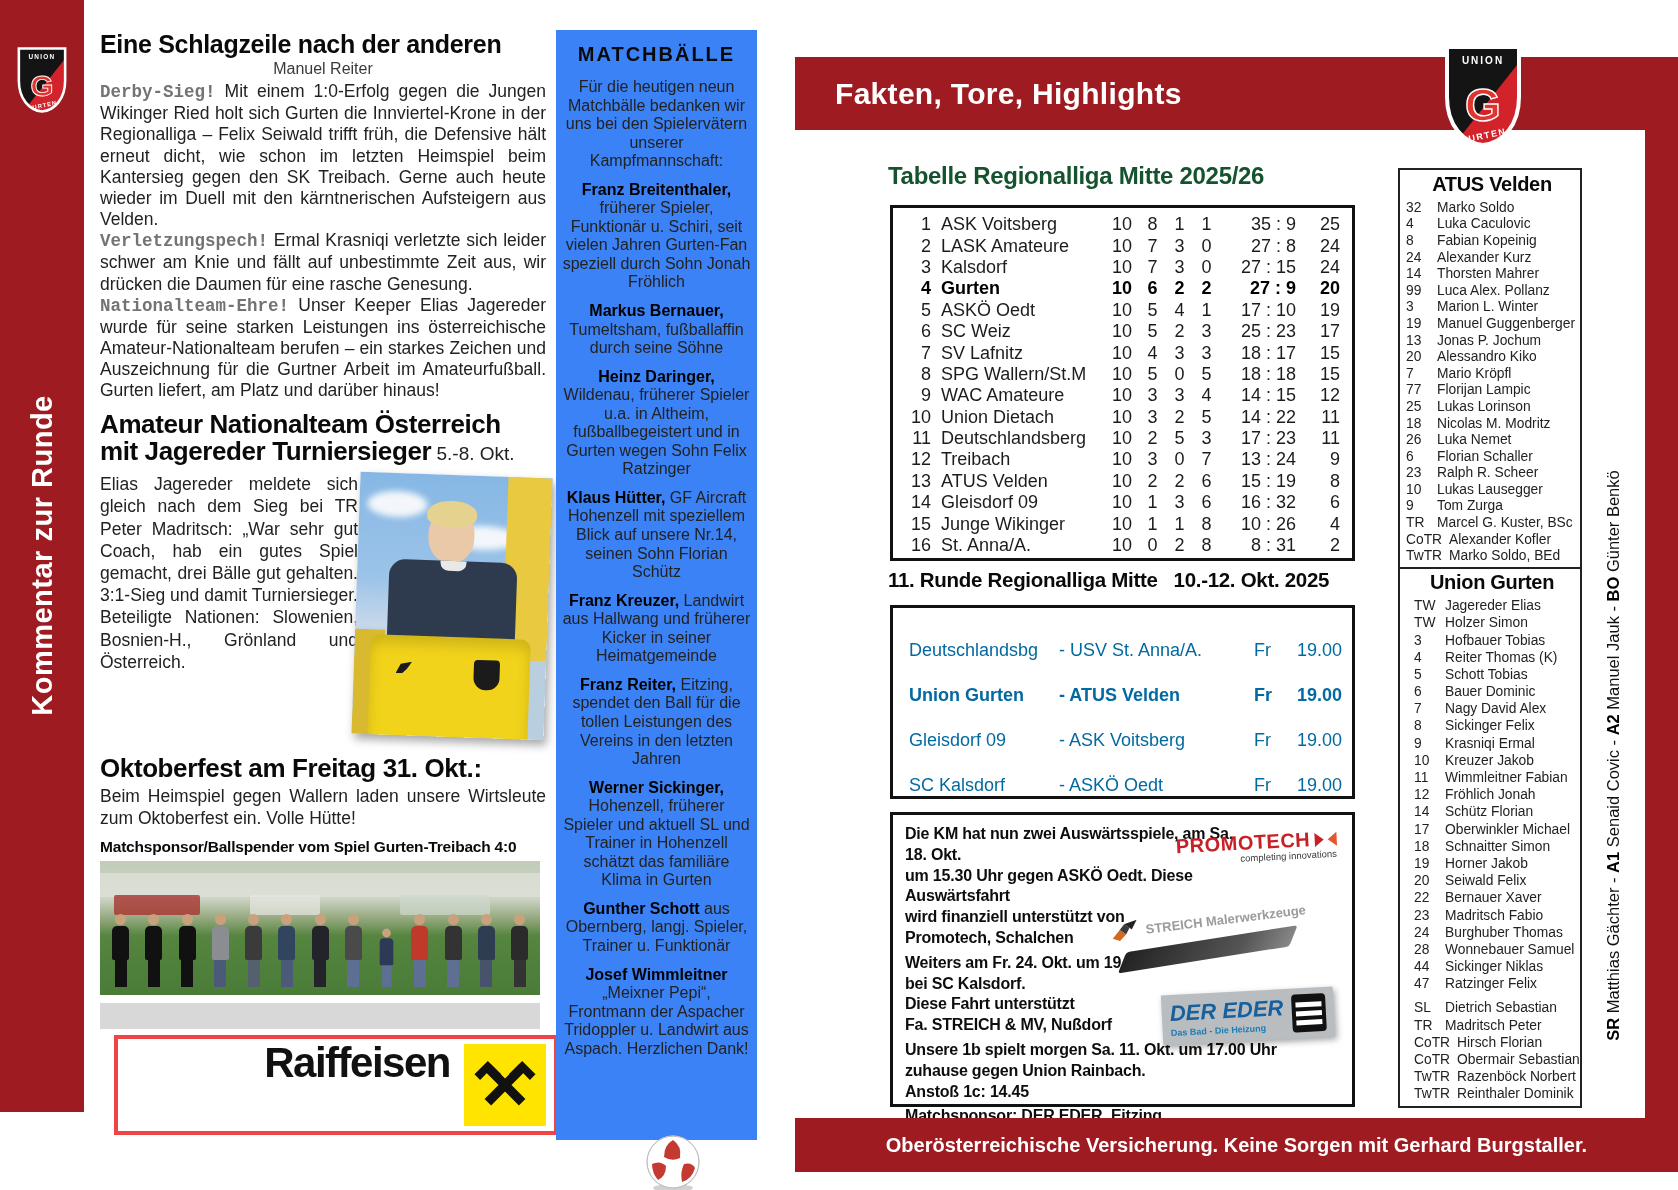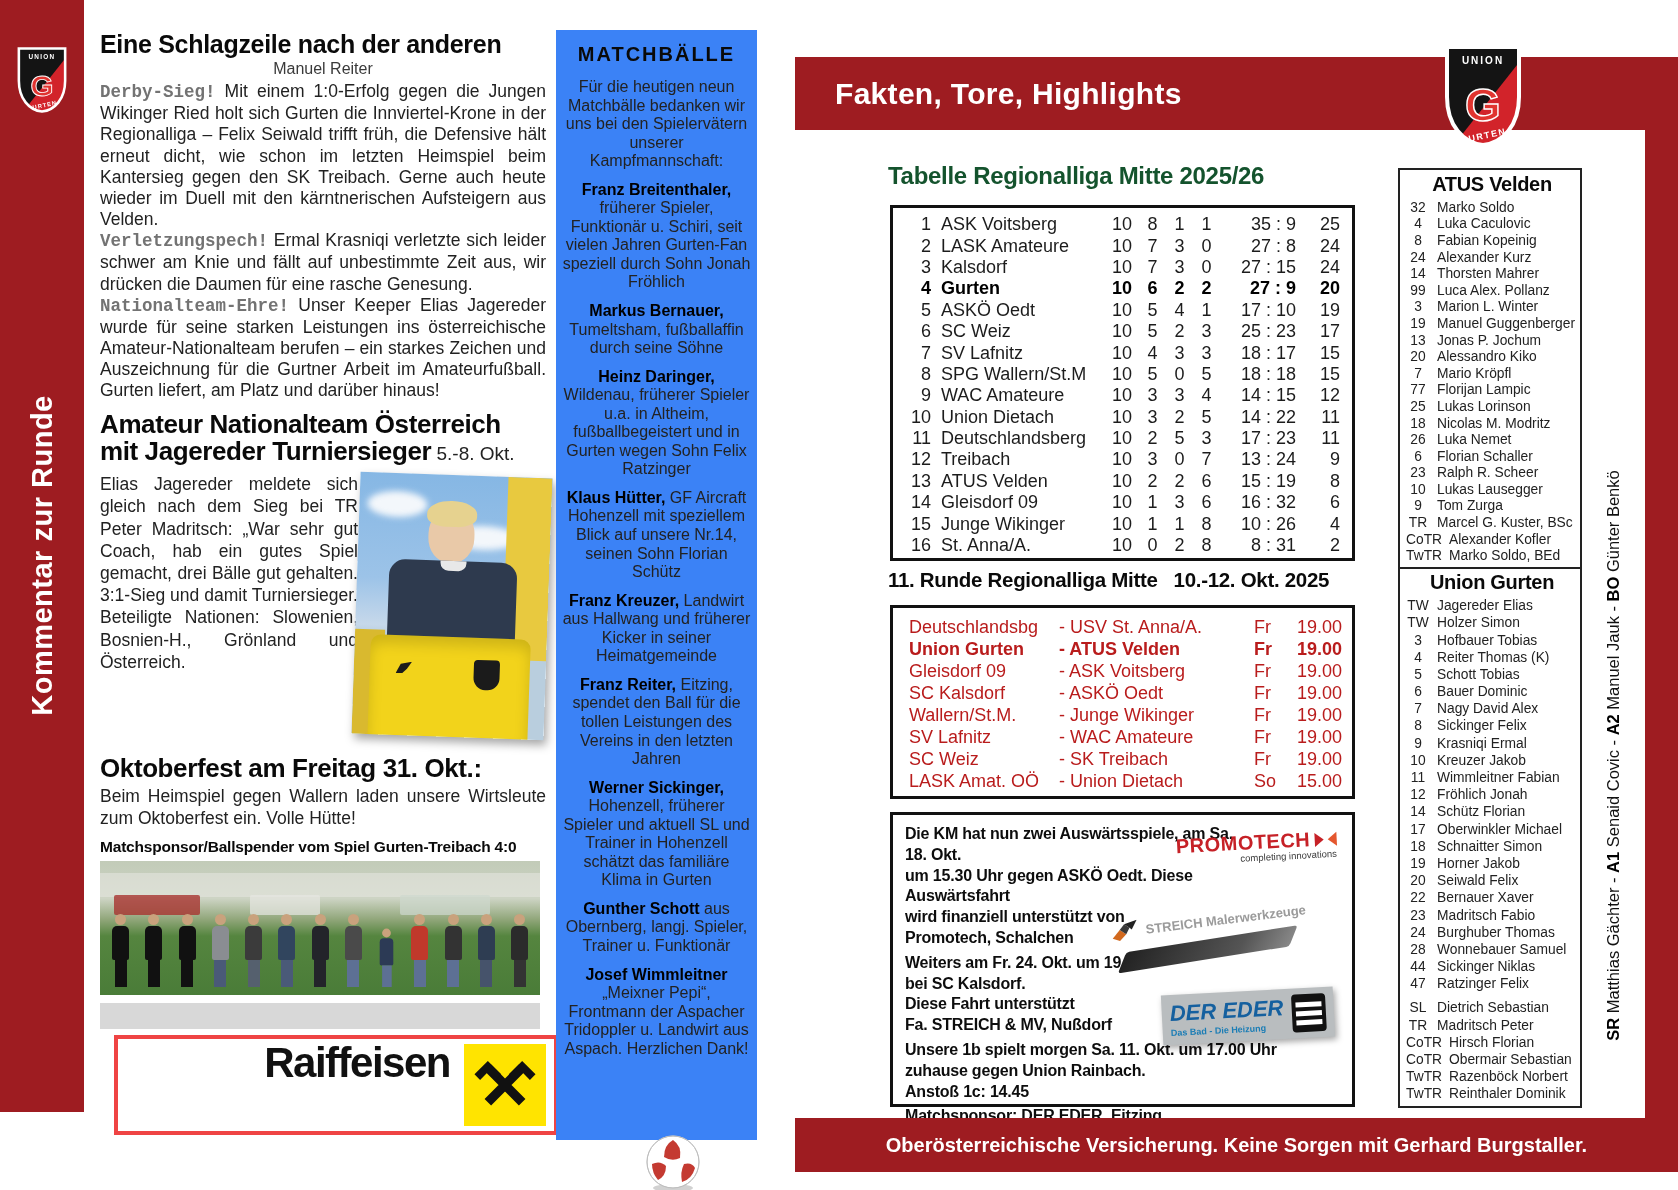--- a/index.html
+++ b/index.html
@@ -107,21 +107,21 @@
   .t-w,.t-d,.t-l{width:27px;text-align:center;}
   .t-goals{width:76px;text-align:right;white-space:nowrap;}
   .t-pts{width:44px;text-align:right;}
   .row-bold{font-weight:bold;color:#000;}
 
   .round-head{position:absolute;left:888px;top:568px;width:500px;font-size:20.5px;
     font-weight:bold;color:#0a0a0a;letter-spacing:-.3px;white-space:nowrap;}
   .round-head .round-date{margin-left:16px;}
   .fix-box{position:absolute;left:890px;top:605px;width:465px;height:194px;
     border:3px solid #111;box-sizing:border-box;padding:8px 10px 0 16px;background:#fff;}
-  .f-row{display:flex;height:22px;align-items:center;font-size:18px;color:#b91c1c;white-space:nowrap;}
+  .f-row{display:flex;height:22px;align-items:center;font-size:18px;color:#0369a1;white-space:nowrap;margin-top:23px;}
   .f-home{width:150px;}
   .f-away{flex:1;}
   .f-day{width:32px;}
   .f-time{width:56px;text-align:right;}
 
   .notes-box{position:absolute;left:890px;top:812px;width:465px;height:295px;
     border:3px solid #111;box-sizing:border-box;padding:9px 12px 0 12px;background:#fff;}
   .note-p{white-space:pre-line;font-weight:bold;font-size:16px;line-height:1.3;
     letter-spacing:-.2px;color:#0d0d0d;margin:0 0 4px;}
   
@@ -145,22 +145,22 @@
   .eder-tag{color:#1b7db5;font-size:9px;font-weight:bold;margin-top:3px;white-space:nowrap;}
   .eder-mark{width:34px;height:38px;background:#111;border-radius:4px;display:flex;
     flex-direction:column;justify-content:center;gap:4px;padding:0 4px;box-sizing:border-box;}
   .eder-mark i{display:block;height:5px;background:#fff;}
 
   
   .roster-box{position:absolute;left:1398px;top:168px;width:184px;height:940px;
     border:2px solid #222;box-sizing:border-box;background:#fff;padding:2px 2px 0 6px;overflow:hidden;}
   .ros-title{text-align:center;font-weight:bold;font-size:20px;color:#0a0a0a;margin:1px 0 3px;letter-spacing:-.3px;}
   .ros-row{display:flex;font-size:13.8px;height:16.6px;align-items:center;color:#222;white-space:nowrap;}
-  .g-rows .ros-row{height:17.2px;}
-  .ros-num{min-width:24px;text-align:center;flex-shrink:0;}
+  .g-rows .ros-row{height:17.2px;margin-left:8px;}
+  .ros-num{min-width:24px;text-align:left;flex-shrink:0;}
   .ros-name{margin-left:7px;}
   .ros-div{border-top:2px solid #222;margin:3px -2px 2px -6px;}
   .staff-gap{height:7px;}
 
   
   .officials{position:absolute;left:1584px;top:400px;width:58px;height:710px;
     display:flex;align-items:center;justify-content:center;}
   .officials .rot{transform:rotate(-90deg);white-space:nowrap;font-size:16.5px;color:#111;}
   .off-label{font-weight:bold;}
 </style>

